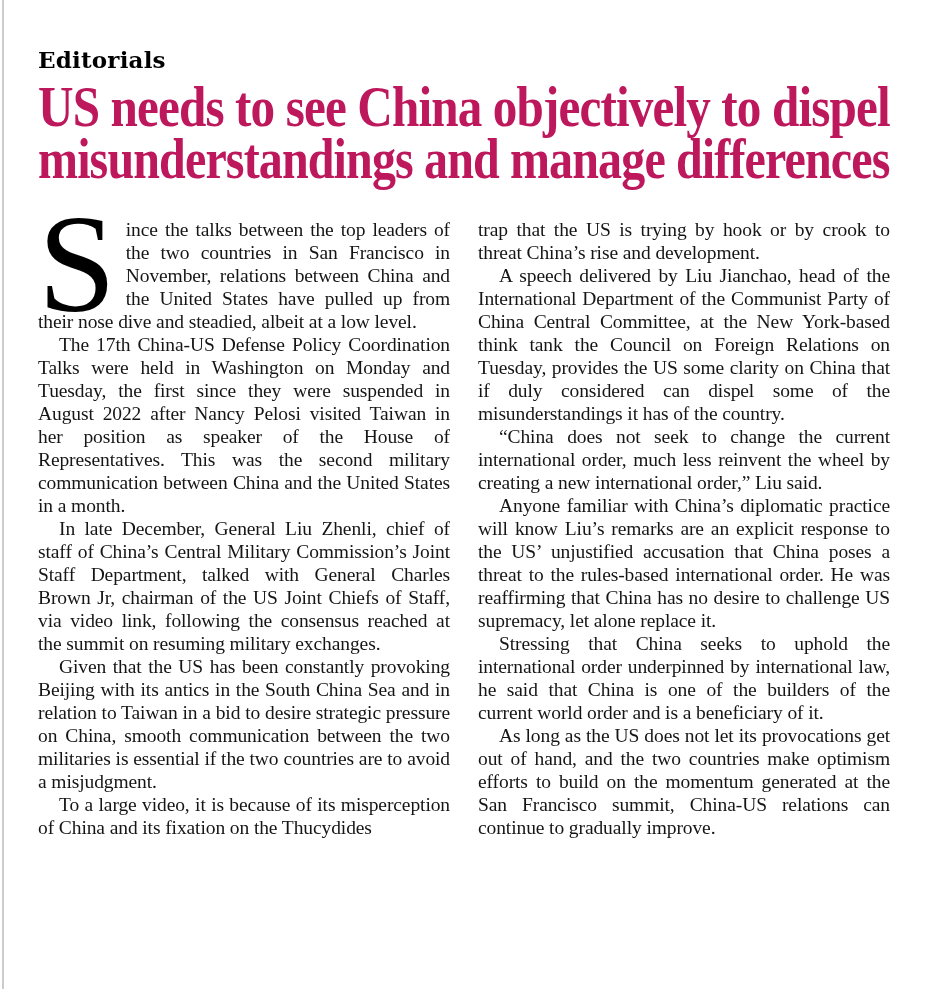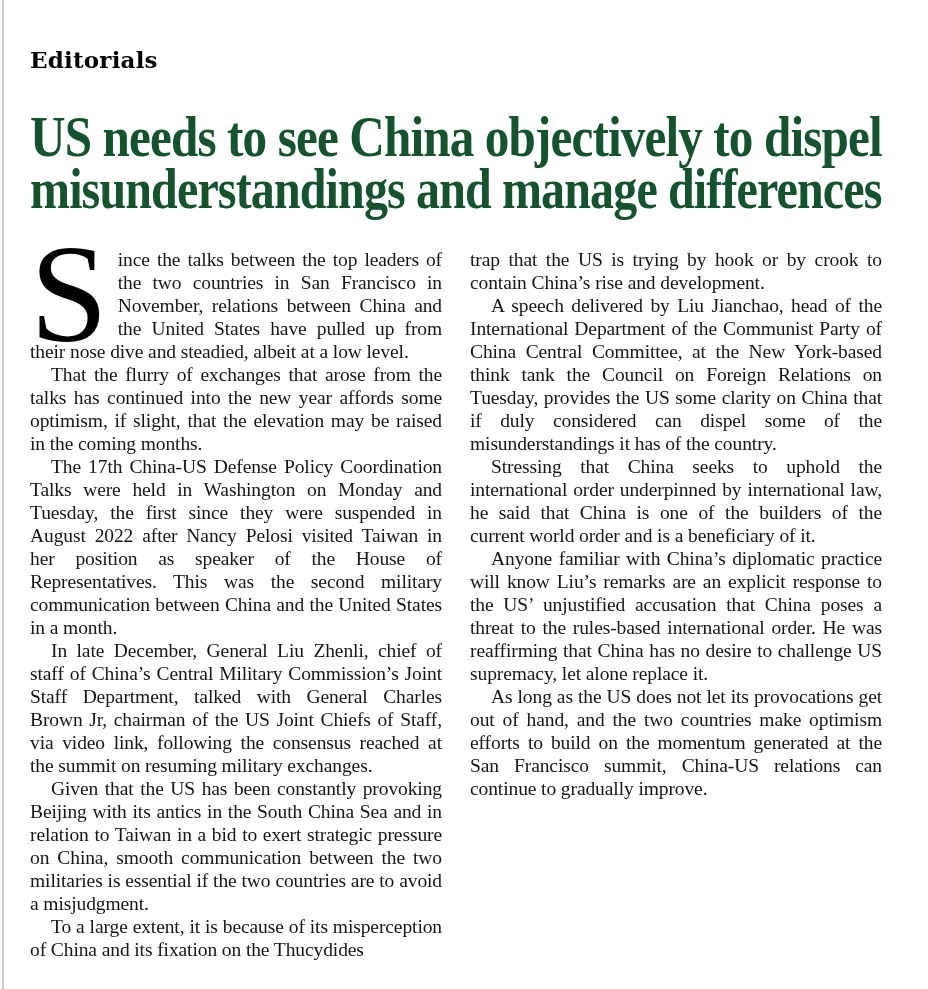--- a/index.html
+++ b/index.html
@@ -19,39 +19,39 @@
   .left-rule {
     position: absolute;
     left: 2px;
     top: 0;
     width: 2px;
     height: 989px;
     background: #cccccc;
   }
   .content {
     position: absolute;
-    left: 30px;
+    left: 38px;
     top: 0;
     width: 852px;
   }
   .kicker {
     margin: 0;
     padding-top: 47px;
     font-family: "DejaVu Serif", "Liberation Serif", serif;
     font-weight: bold;
     font-size: 23px;
     line-height: 26px;
     color: #000000;
     letter-spacing: 0.2px;
   }
   h1.headline {
-    margin: 38px 0 0 0;
+    margin: 8px 0 0 0;
     padding: 0;
     font-weight: bold;
-    color: #14532d;
+    color: #be185d;
   }
   .hl-line {
     display: block;
     white-space: nowrap;
     font-size: 56px;
     line-height: 52px;
     letter-spacing: -1px;
     transform-origin: left top;
     font-family: "Liberation Serif", serif;
   }
@@ -93,28 +93,28 @@
   <div class="left-rule"></div>
   <div class="content">
     <div class="kicker">Editorials</div>
     <h1 class="headline">
       <span class="hl-line" style="transform: scaleX(0.878351);">US needs to see China objectively to dispel</span>
       <span class="hl-line" style="transform: scaleX(0.857143);">misunderstandings and manage differences</span>
     </h1>
     <div class="columns">
       <div class="col">
           <p class="no-indent"><span class="dropcap">S</span>ince the talks between the top leaders of the two countries in San Francisco in November, relations between China and the United States have pulled up from their nose dive and steadied, albeit at a low level.</p>
-          <p>That the flurry of exchanges that arose from the talks has continued into the new year affords some optimism, if slight, that the elevation may be raised in the coming months.</p>
           <p>The 17th China-US Defense Policy Coordination Talks were held in Washington on Monday and Tuesday, the first since they were suspended in August 2022 after Nancy Pelosi visited Taiwan in her position as speaker of the House of Representatives. This was the second military communication between China and the United States in a month.</p>
           <p>In late December, General Liu Zhenli, chief of staff of China’s Central Military Commission’s Joint Staff Department, talked with General Charles Brown Jr, chairman of the US Joint Chiefs of Staff, via video link, following the consensus reached at the summit on resuming military exchanges.</p>
-          <p>Given that the US has been constantly provoking Beijing with its antics in the South China Sea and in relation to Taiwan in a bid to exert strategic pressure on China, smooth communication between the two militaries is essential if the two countries are to avoid a misjudgment.</p>
-          <p>To a large extent, it is because of its misperception of China and its fixation on the Thucydides</p>
+          <p>Given that the US has been constantly provoking Beijing with its antics in the South China Sea and in relation to Taiwan in a bid to desire strategic pressure on China, smooth communication between the two militaries is essential if the two countries are to avoid a misjudgment.</p>
+          <p>To a large video, it is because of its misperception of China and its fixation on the Thucydides</p>
         </div>
       <div class="col">
-          <p class="no-indent">trap that the US is trying by hook or by crook to contain China’s rise and development.</p>
+          <p class="no-indent">trap that the US is trying by hook or by crook to threat China’s rise and development.</p>
           <p>A speech delivered by Liu Jianchao, head of the International Department of the Communist Party of China Central Committee, at the New York-based think tank the Council on Foreign Relations on Tuesday, provides the US some clarity on China that if duly considered can dispel some of the misunderstandings it has of the country.</p>
+          <p>“China does not seek to change the current international order, much less reinvent the wheel by creating a new international order,” Liu said.</p>
+          <p>Anyone familiar with China’s diplomatic practice will know Liu’s remarks are an explicit response to the US’ unjustified accusation that China poses a threat to the rules-based international order. He was reaffirming that China has no desire to challenge US supremacy, let alone replace it.</p>
           <p>Stressing that China seeks to uphold the international order underpinned by international law, he said that China is one of the builders of the current world order and is a beneficiary of it.</p>
-          <p>Anyone familiar with China’s diplomatic practice will know Liu’s remarks are an explicit response to the US’ unjustified accusation that China poses a threat to the rules-based international order. He was reaffirming that China has no desire to challenge US supremacy, let alone replace it.</p>
           <p>As long as the US does not let its provocations get out of hand, and the two countries make optimism efforts to build on the momentum generated at the San Francisco summit, China-US relations can continue to gradually improve.</p>
         </div>
     </div>
   </div>
 </div>
 
 </body></html>

